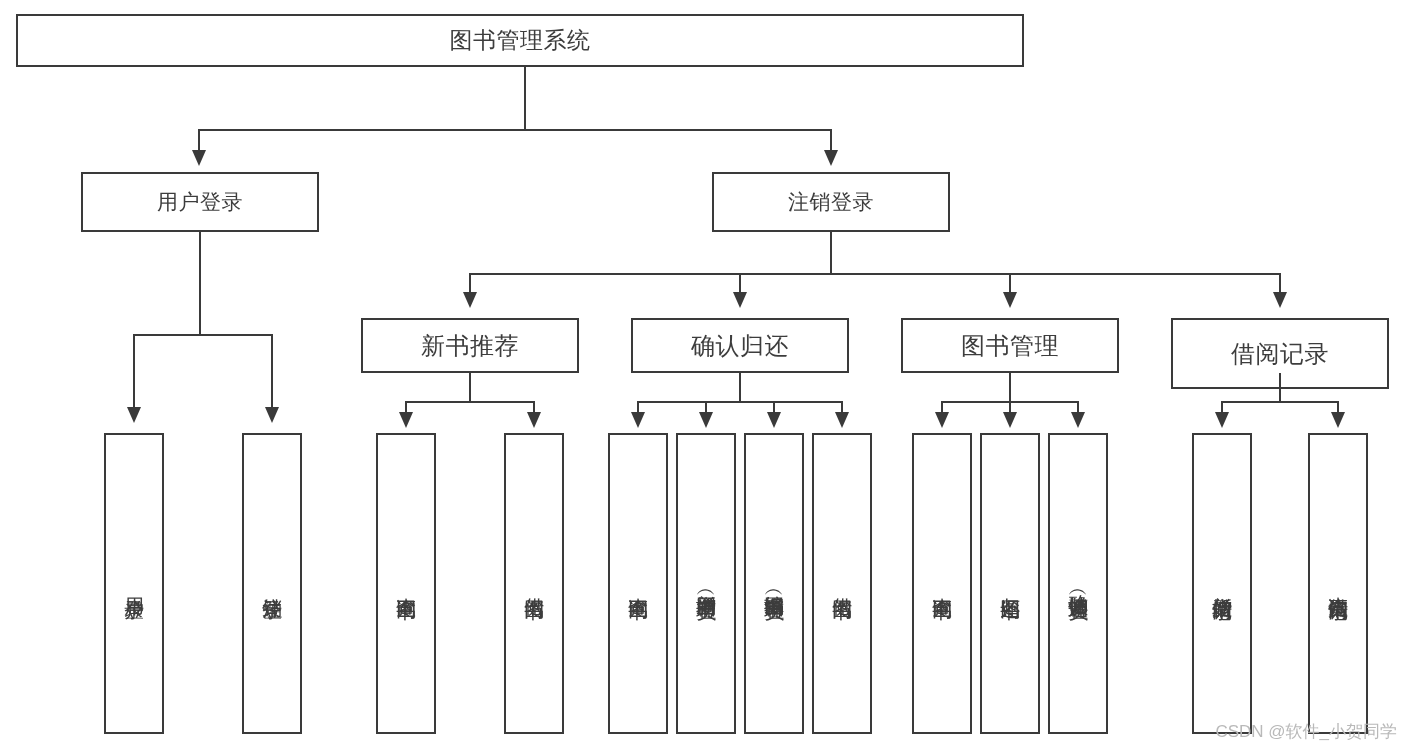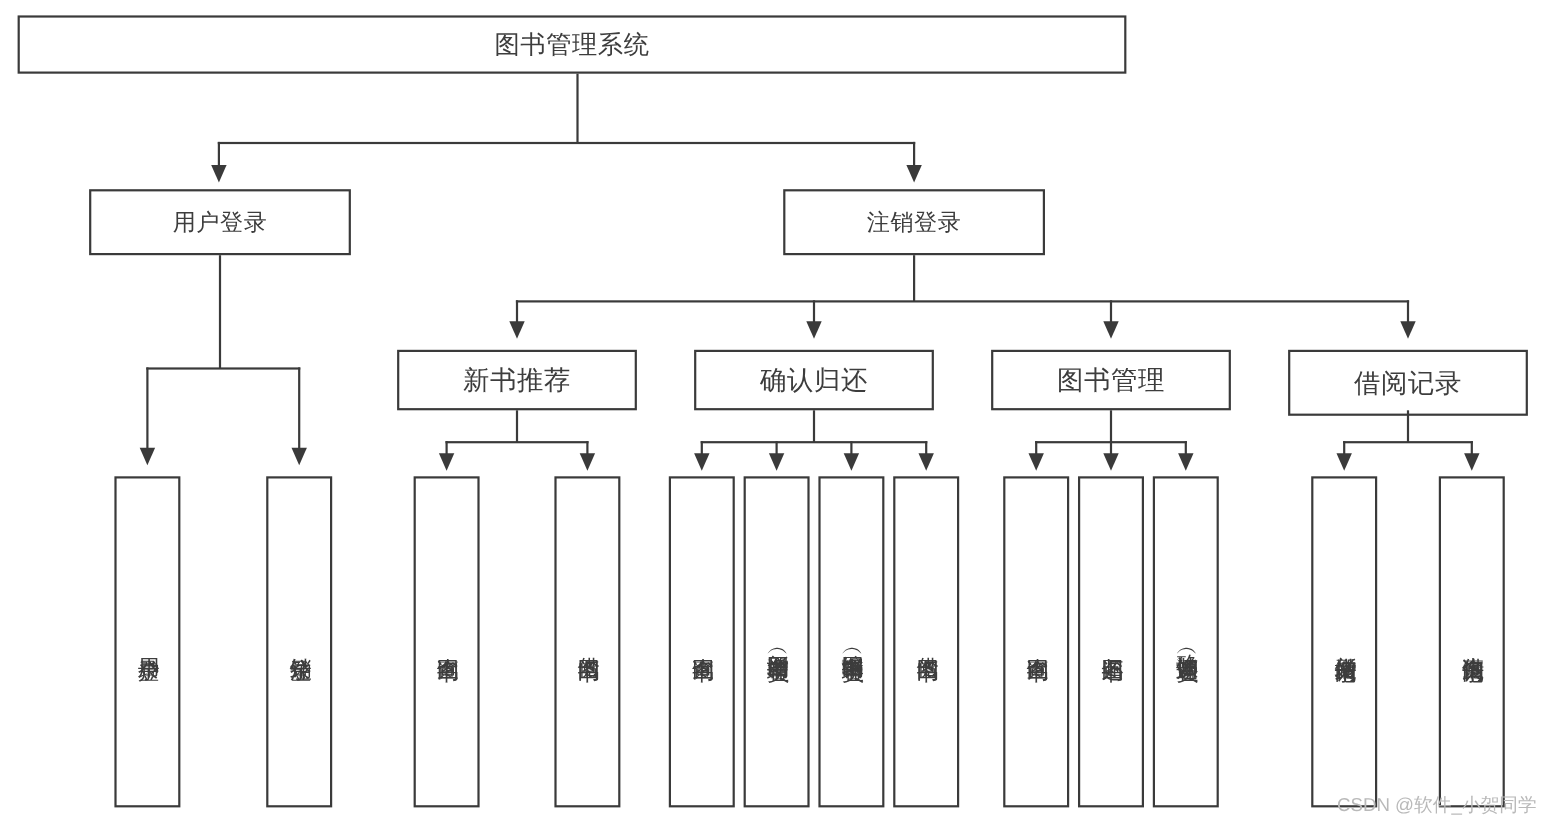--- a/index.html
+++ b/index.html
@@ -131,21 +131,21 @@
 
   <div class="node sub" style="left:361px; top:318px; width:218px; height:55px;">
     <span>新书推荐</span>
   </div>
   <div class="node sub" style="left:631px; top:318px; width:218px; height:55px;">
     <span>确认归还</span>
   </div>
   <div class="node sub" style="left:901px; top:318px; width:218px; height:55px;">
     <span>图书管理</span>
   </div>
-  <div class="node sub" style="left:1171px; top:318px; width:218px; height:60px;">
+  <div class="node sub" style="left:1171px; top:318px; width:218px; height:71px;">
     <span>借阅记录</span>
   </div>
 
   <div class="line vline" style="left:469px; top:373px; width:2px; height:29px;"></div>
   <div class="line hline" style="left:405px; top:401px; width:130px; height:2px;"></div>
   <div class="line vline" style="left:405px; top:401px; width:2px; height:14px;"></div>
   <div class="arrow" style="left:399px; top:412px;"></div>
   <div class="line vline" style="left:533px; top:401px; width:2px; height:14px;"></div>
   <div class="arrow" style="left:527px; top:412px;"></div>
 

